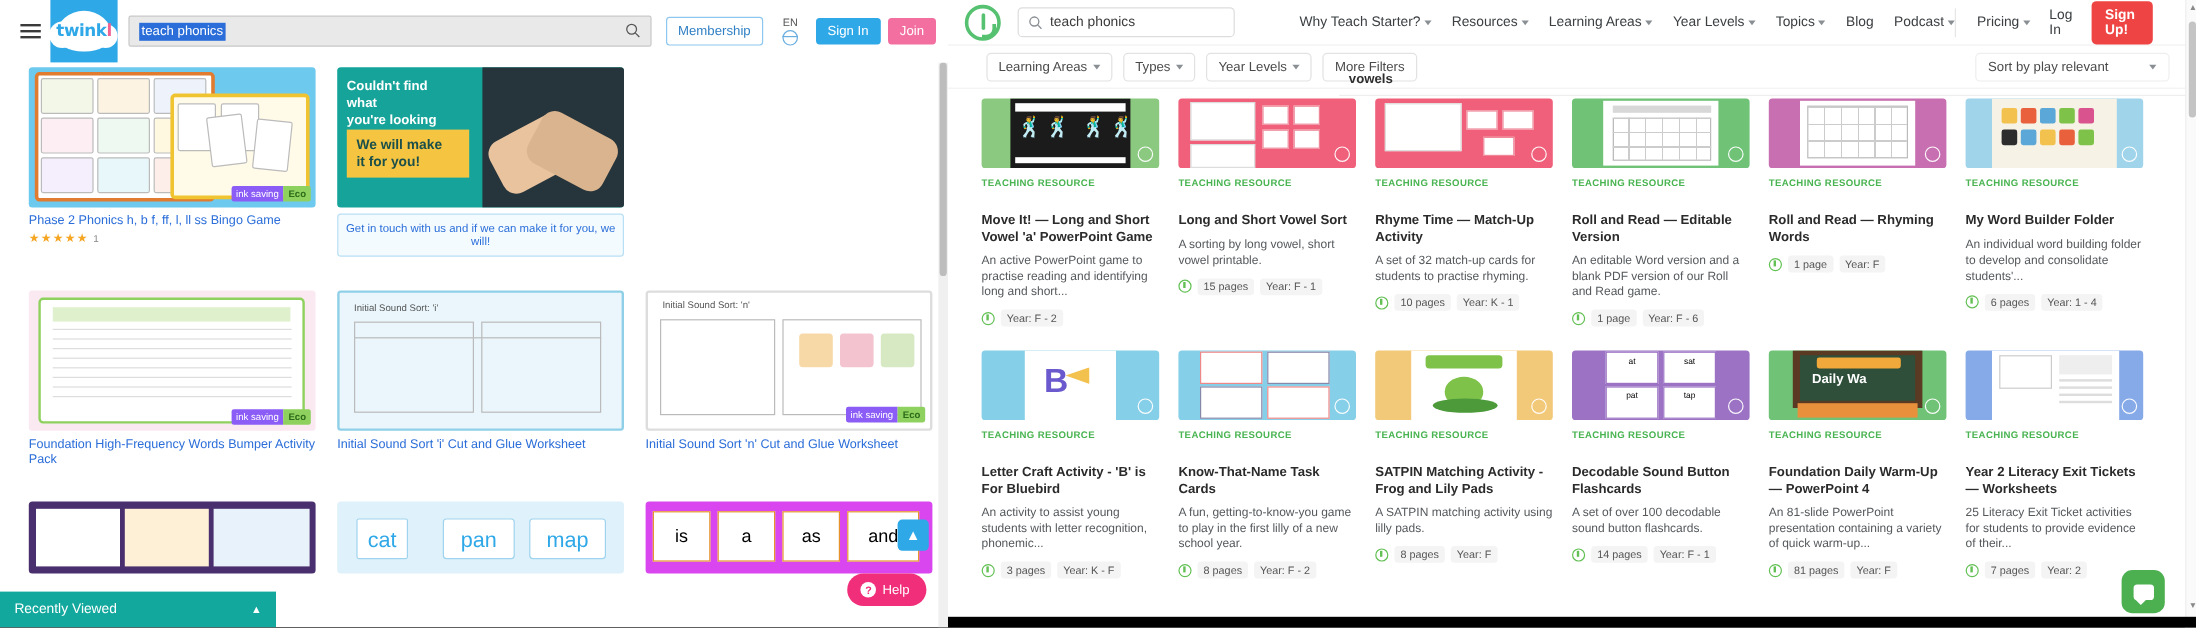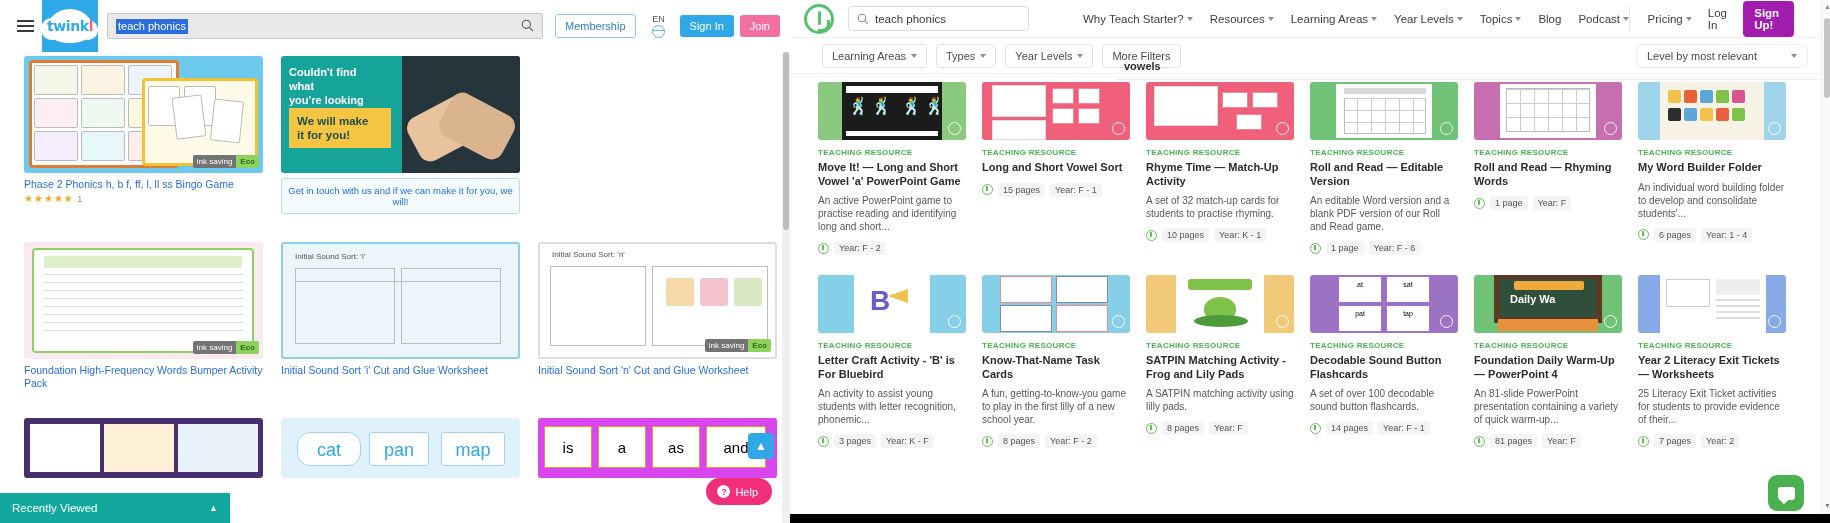--- a/index.html
+++ b/index.html
@@ -39,21 +39,21 @@
   .tw-join { margin-left:6px; background:#f36fa0; color:#fff; font-size:11px; border-radius:3px; padding:5px 10px; }
 
   .tw-grid { padding: 4px 24px 0 24px; }
   .tw-row { display:flex; gap:18px; margin-bottom: 2px;}
   .tw-card { width: 239px; }
   .tw-thumb { width: 239px; height: 117px; border-radius:3px; overflow:hidden; position:relative; }
   .tw-title { font-size:10.5px; color:#2b6ed9; margin-top:5px; line-height:13px; }
   .tw-stars { color:#f5a623; font-size:10px; letter-spacing:1px; margin-top:2px; }
   .tw-stars small { color:#888; }
   .eco { position:absolute; right:4px; bottom:5px; display:flex; align-items:center; }
-  .eco .e1 { background:#737373; color:#fff; font-size:8px; padding:2px 4px; border-radius:2px 0 0 2px;}
+  .eco .e1 { background:#8b5cf6; color:#fff; font-size:8px; padding:2px 4px; border-radius:2px 0 0 2px;}
   .eco .e2 { background:#8fd15f; color:#2c6b18; font-size:8px; font-weight:700; padding:2px 4px; border-radius:0 2px 2px 0;}
 
   
   .flash { position:absolute; background:#fff; border:1.2px solid #bbb; border-radius:2px; }
   .play-btn { position:absolute; left:50%; top:50%; transform:translate(-50%,-50%); width:38px; height:38px;
       border-radius:50%; background:rgba(255,255,255,.92); display:flex; align-items:center; justify-content:center;}
   .play-btn:after { content:""; border-left:13px solid #444; border-top:8px solid transparent;
       border-bottom:8px solid transparent; margin-left:4px;}
   .promo { background:#16a49a; height:117px; position:relative; color:#fff; }
   .promo h4 { font-size:11px; padding:9px 8px 0; line-height:14px; font-weight:700; width:110px;}
@@ -88,40 +88,40 @@
       border-left:none;border-top:none;border-radius:0 0 8px 0;}
   .ts-search { width:212px; height:25px; border:1px solid #ddd; border-radius:4px; display:flex; align-items:center;
       gap:6px; padding:0 8px; }
   .ts-search .val { font-size:11.5px; color:#3a3a3a; }
   .ts-nav { display:flex; align-items:center; gap:17px; margin-left:54px; }
   .ts-nav a { font-size:11.5px; color:#3c4043; display:flex; align-items:center; gap:3px; white-space:nowrap;}
   .caret { width:0;height:0;border-left:3.5px solid transparent;border-right:3.5px solid transparent;
       border-top:4px solid #8a8f94; display:inline-block; }
   .ts-right { margin-left:auto; display:flex; align-items:center; gap:16px; padding-right:22px;}
   .ts-sep { width:1px; height:24px; background:#e6e6e6; margin-right:2px;}
-  .ts-signup { background:#a21caf; color:#fff; font-weight:700; font-size:11.5px; border-radius:4px; padding:6px 11px;}
+  .ts-signup { background:#ef4444; color:#fff; font-weight:700; font-size:11.5px; border-radius:4px; padding:6px 11px;}
 
   .ts-filters { height:36px; display:flex; align-items:center; padding:0 22px 0 32px; gap:9px; border-bottom:1px solid #f2f2f2;}
   .chip { border:1px solid #e2e2e2; border-radius:4px; font-size:11px; color:#4a4a4a; padding:5px 9px;
       display:flex; align-items:center; gap:5px; background:#fff; }
   .sortbox { margin-left:auto; border:1px solid #eee; border-radius:4px; font-size:11px; color:#4a4a4a;
       padding:5px 10px; display:flex; align-items:center; gap:34px; }
 
   .ts-crumb { position:absolute; left:0; top:60px; width:100%; height:20px; overflow:hidden;}
   .crumb-pill { position:absolute; left:334px; top:0; font-size:11px; font-weight:700; color:#2f2f2f; }
   .crumb-line { position:absolute; left:326px; top:19px; width:1100px; height:1px; background:#eee;}
 
   .ts-body { position:absolute; left:0; top:82px; width:1040px; }
   .ts-rowgrid { display:flex; gap:16px; padding:0 24px 0 28px; margin-bottom:10px;}
   .rcard { width:148px; }
   .rthumb { width:148px; height:58px; border-radius:3px; position:relative; overflow:hidden; background:#fff;}
   .rbadge { position:absolute; right:5px; bottom:5px; width:13px; height:13px; border-radius:50%;
       border:1.4px solid rgba(255,255,255,.95); }
   .rkind { font-size:8px; font-weight:700; color:#49b451; letter-spacing:.3px; margin-top:8px; }
-  .rtitle { font-size:11px; font-weight:700; color:#2b2b2b; line-height:13.5px; margin-top:4px; }
+  .rtitle { font-size:11px; font-weight:700; color:#2b2b2b; line-height:13.5px; margin-top:21px; }
   .rdesc { font-size:10px; color:#55595c; line-height:13px; margin-top:6px; }
   .rmeta { display:flex; align-items:center; gap:5px; margin-top:8px; }
   .rmeta .ic { width:11px; height:11px; border-radius:50%; border:1.6px solid #63c054; position:relative; flex:none;}
   .rmeta .ic:after{content:"";position:absolute;left:3px;top:1px;width:1.6px;height:5px;background:#63c054;}
   .rmeta .tag { font-size:9px; color:#555; background:#f4f4f4; border-radius:3px; padding:2px 5px; white-space:nowrap;}
 
   .chat { position:absolute; right:26px; bottom:12px; width:36px; height:36px; border-radius:9px; background:#4caf50;
       display:flex; align-items:center; justify-content:center;}
   .chat i { display:block; width:17px; height:13px; background:#fff; border-radius:3px; position:relative;}
   .chat i:after{content:"";position:absolute;left:3px;bottom:-3px;width:6px;height:6px;background:#fff;
@@ -253,21 +253,21 @@
       <div class="tw-row" style="margin-top:28px;">
         <div class="tw-card">
           <div class="tw-thumb" style="background:#4a2f6e;height:60px;">
             <div style="position:absolute;left:6px;top:6px;width:70px;height:48px;background:#fff;"></div>
             <div style="position:absolute;left:80px;top:6px;width:70px;height:48px;background:#fdf0d6;"></div>
             <div style="position:absolute;left:154px;top:6px;width:80px;height:48px;background:#e8f2fb;"></div>
           </div>
         </div>
         <div class="tw-card">
           <div class="tw-thumb" style="background:#dff2fb;height:60px;">
-            <div style="position:absolute;left:16px;top:14px;width:64px;height:34px;background:#fff;border:1px solid #9fd3ee;border-radius:13px;color:#2fa8e8;font-size:18px;text-align:center;line-height:34px;">cat</div>
+            <div style="position:absolute;left:16px;top:14px;width:43px;height:34px;background:#fff;border:1px solid #9fd3ee;border-radius:2px;color:#2fa8e8;font-size:18px;text-align:center;line-height:34px;">cat</div>
             <div style="position:absolute;left:88px;top:14px;width:60px;height:34px;background:#fff;border:1px solid #9fd3ee;border-radius:3px;color:#2fa8e8;font-size:18px;text-align:center;line-height:34px;">pan</div>
             <div style="position:absolute;left:160px;top:14px;width:64px;height:34px;background:#fff;border:1px solid #9fd3ee;border-radius:3px;color:#2fa8e8;font-size:18px;text-align:center;line-height:34px;">map</div>
           </div>
         </div>
         <div class="tw-card">
           <div class="tw-thumb" style="background:#d946ef;height:60px;">
             <div style="position:absolute;left:6px;top:8px;width:48px;height:42px;background:#fff;border:1px solid #e6932c;font-size:15px;text-align:center;line-height:42px;">is</div>
             <div style="position:absolute;left:60px;top:8px;width:48px;height:42px;background:#fff;border:1px solid #e6932c;font-size:15px;text-align:center;line-height:42px;">a</div>
             <div style="position:absolute;left:114px;top:8px;width:48px;height:42px;background:#fff;border:1px solid #e6932c;font-size:15px;text-align:center;line-height:42px;">as</div>
             <div style="position:absolute;left:168px;top:8px;width:60px;height:42px;background:#fff;border:1px solid #e6932c;font-size:15px;text-align:center;line-height:42px;">and</div>
@@ -352,21 +352,21 @@
           <i class="caret"></i>
         </div>
       <div class="chip">
           <span>Year Levels</span>
           <i class="caret"></i>
         </div>
       <div class="chip">
           <span>More Filters</span>
         </div>
       <div class="sortbox">
-          <span>Level by most relevant</span>
+          <span>Sort by play relevant</span>
           <i class="caret"></i>
         </div>
     </div>
 
     <div class="ts-crumb">
       <div class="crumb-pill">vowels</div>
       <div class="crumb-line"></div>
     </div>
 
     <div class="ts-body">
@@ -395,20 +395,21 @@
             <div style="position:absolute;left:10px;top:3px;width:54px;height:32px;background:#fff;border:1px solid #ddd;"></div>
             <div style="position:absolute;left:10px;top:38px;width:54px;height:20px;background:#fff;border:1px solid #ddd;"></div>
             <div style="position:absolute;left:70px;top:6px;width:22px;height:16px;background:#fff;border:1px solid #e89;"></div>
             <div style="position:absolute;left:96px;top:6px;width:22px;height:16px;background:#fff;border:1px solid #e89;"></div>
             <div style="position:absolute;left:70px;top:26px;width:22px;height:16px;background:#fff;border:1px solid #e89;"></div>
             <div style="position:absolute;left:96px;top:26px;width:22px;height:16px;background:#fff;border:1px solid #e89;"></div>
             <div class="rbadge"></div>
           </div>
           <div class="rkind">TEACHING RESOURCE</div>
           <div class="rtitle">Long and Short Vowel Sort</div>
+          <div class="rdesc">A sorting by long vowel, short vowel printable.</div>
           <div class="rmeta">
             <span class="ic"></span>
             <span class="tag">15 pages</span>
             <span class="tag">Year: F - 1</span>
           </div>
         </div>
 
         <div class="rcard">
           <div class="rthumb" style="background:#f0607a;">
             <div style="position:absolute;left:8px;top:4px;width:64px;height:40px;background:#fff;border:1px solid #ddd;"></div>

